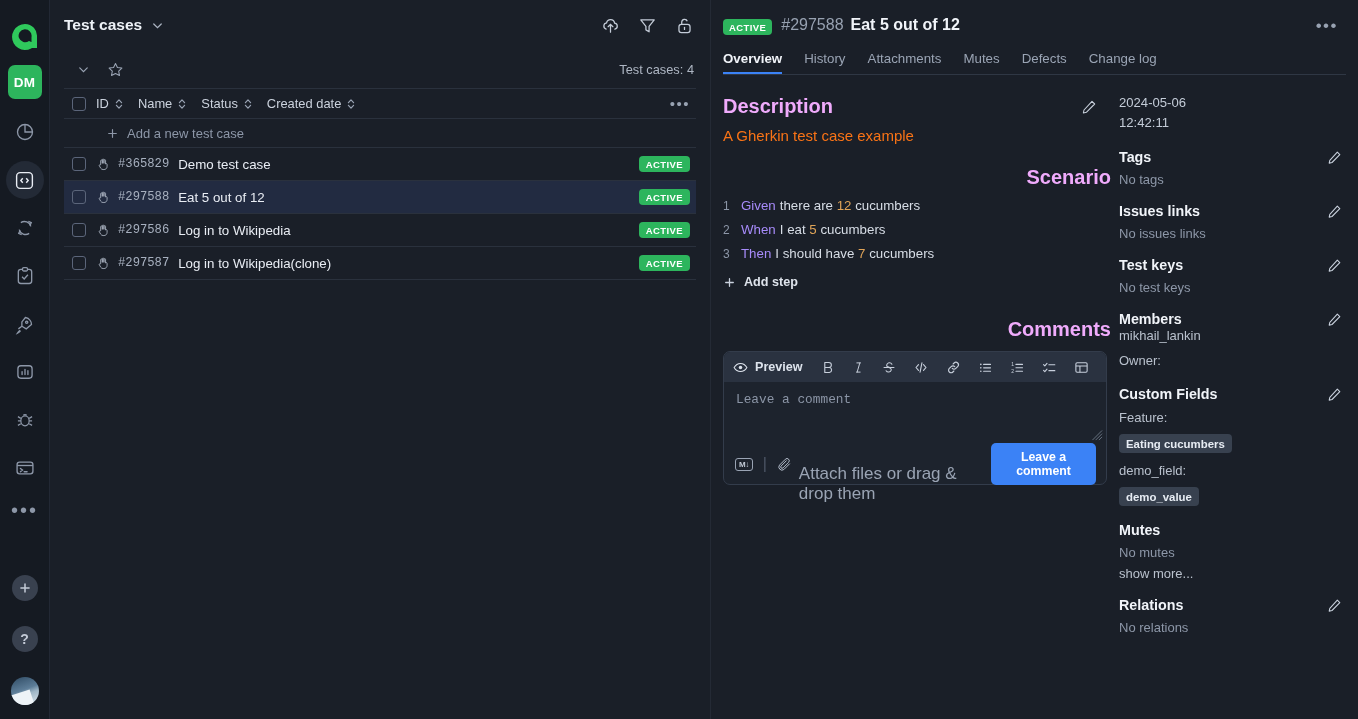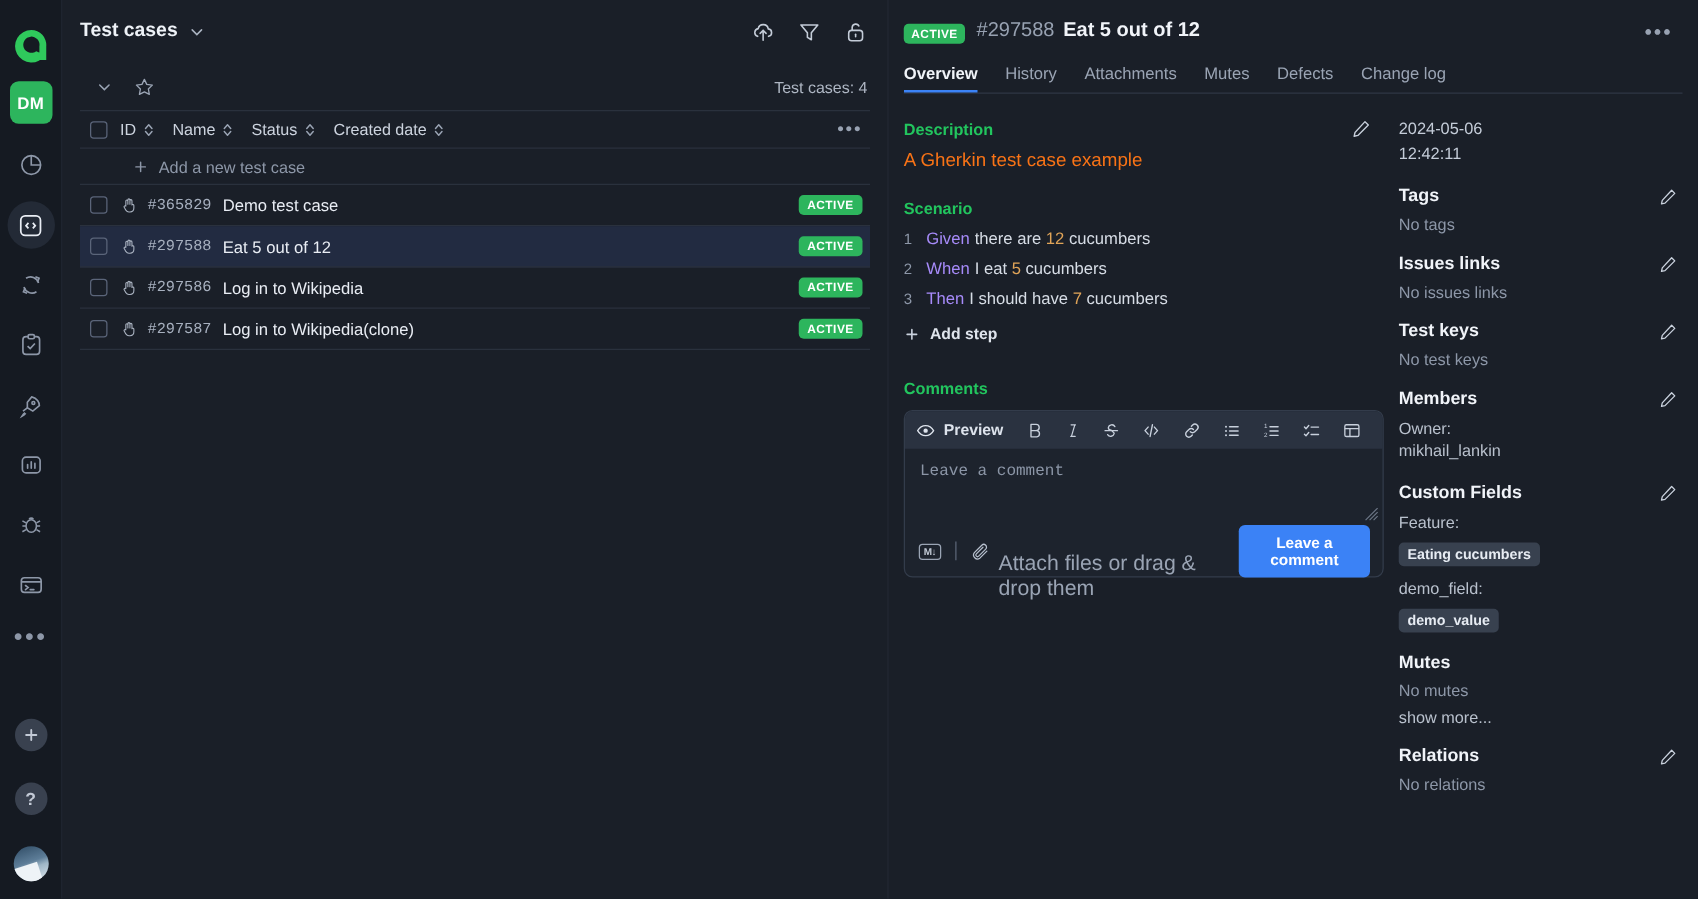--- a/index.html
+++ b/index.html
@@ -114,21 +114,21 @@
   .dt-id { font-size: 16px; color:#97a1b1; margin-right: 7px; }
   .dt-name { font-size: 16px; font-weight:bold; color:#f1f4f9; }
   .dt-dots { margin-left:auto; color:#98a2b2; font-size:17px; letter-spacing:1.5px; cursor:pointer; padding-right:4px;}
 
   .tabs { display:flex; align-items:flex-end; margin: 11px 12px 0 12px; border-bottom:1px solid #2f3744; }
   .tab { font-size:13.3px; color:#9aa4b4; padding: 4px 0 8px; margin-right: 22px; cursor:pointer; }
   .tab.active { color:#f1f4f9; font-weight:bold; box-shadow: inset 0 -2px 0 0 #3b82f6; }
 
   .dt-body { flex:1; display:flex; min-height:0; }
   .dt-main { width: 400px; flex:0 0 400px; padding: 20px 0 0 12px; }
-  .sec-h { font-size: 13px; font-weight:bold; color:#22c55e; }
+  .sec-h { font-size: 20px; font-weight:bold; color:#f0abfc;text-align:right; }
   .desc-row { display:flex; align-items:center; }
   .pencil { color:#c9d1dd; cursor:pointer; display:flex; }
   .desc-txt { font-size: 15px; color:#f97316; margin-top: 9px; }
 
   .scen-h { margin-top: 22px; }
   .step { display:flex; align-items:baseline; margin-top: 9px; font-size: 13.3px; color:#d7dde6; }
   .step .num { width: 18px; flex:0 0 18px; color:#8d97a8; font-size:12px; }
   .kw { color:#a78bfa; margin-right: 4px; }
   .nm { color:#e0a458; }
   .addstep { display:flex; align-items:center; margin-top: 14px; font-size:12.6px; color:#dfe4ec; font-weight:bold; cursor:pointer;}
@@ -620,22 +620,22 @@
 
         <div class="m-grp">
           <div class="m-head">
             <span class="m-title">Members</span>
             <span class="pencil">
               <svg width="15" height="15" viewBox="0 0 24 24" fill="none" stroke="currentColor" stroke-width="1.7" stroke-linejoin="round">
                   <path d="M16.5 3.5 L20.5 7.5 L8 20 L3.5 21 L4.5 16.5 Z"></path>
                 </svg>
             </span>
           </div>
+          <div class="m-sub" style="margin-top:0">mikhail_lankin</div>
           <div class="m-sub">Owner:</div>
-          <div class="m-sub" style="margin-top:0">mikhail_lankin</div>
         </div>
 
         <div class="m-grp">
           <div class="m-head">
             <span class="m-title">Custom Fields</span>
             <span class="pencil">
               <svg width="15" height="15" viewBox="0 0 24 24" fill="none" stroke="currentColor" stroke-width="1.7" stroke-linejoin="round">
                   <path d="M16.5 3.5 L20.5 7.5 L8 20 L3.5 21 L4.5 16.5 Z"></path>
                 </svg>
             </span>

